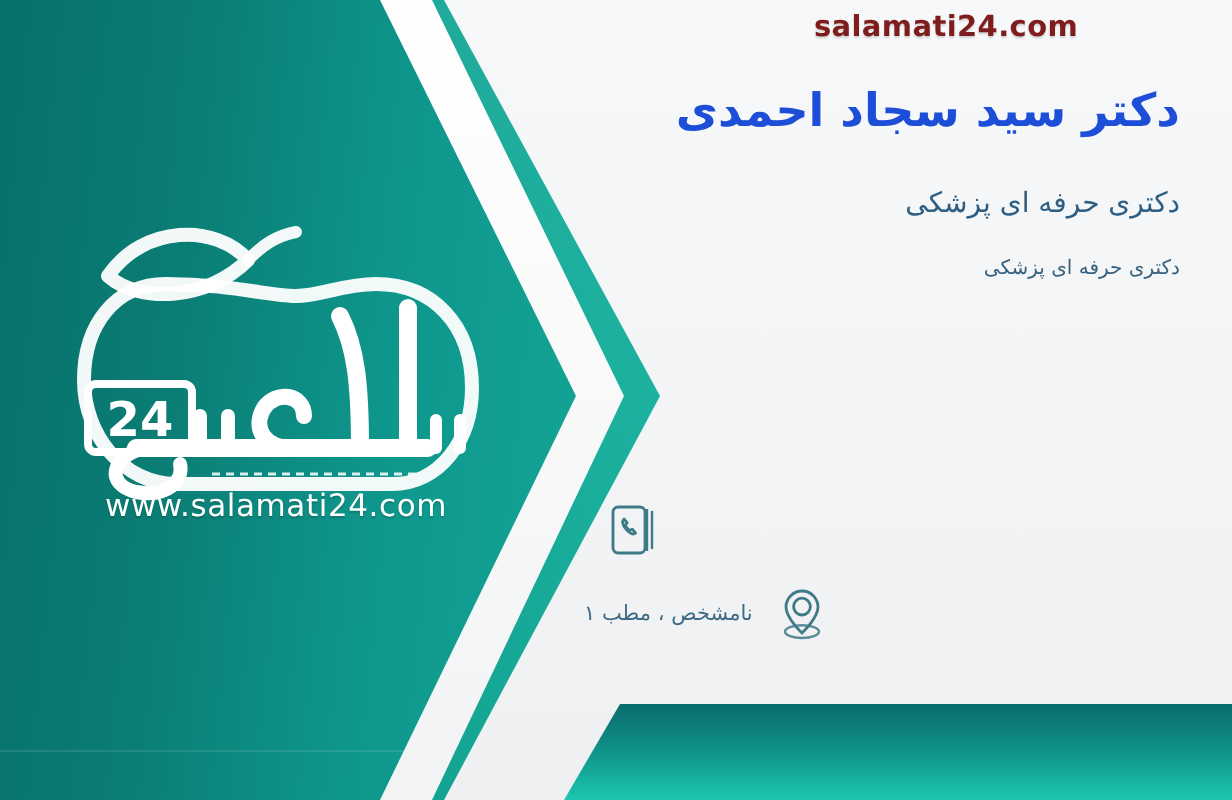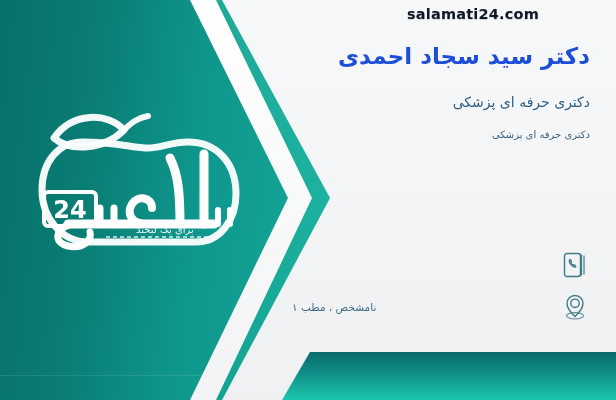--- a/index.html
+++ b/index.html
@@ -137,21 +137,21 @@
     position: absolute;
     right: 24px;
     top: 248px;
     width: 300px;
     direction: rtl;
     z-index: 5;
   }
   .contact-row {
     display: flex;
     align-items: center;
-    justify-content: space-between;
+    justify-content: flex-end;
     gap: 8px;
     margin-bottom: 8px;
     min-height: 34px;
   }
   .contact-icon {
     width: 34px;
     height: 34px;
     flex: 0 0 34px;
     display: flex;
     align-items: center;
@@ -174,21 +174,21 @@
     clip-path: polygon(310px 0, 616px 0, 616px 48px, 282px 48px);
     background: linear-gradient(180deg, #0a6b6c 0%, #0f8f87 45%, #1cc6ae 100%);
     z-index: 7;
   }
   .bottom-bar-label {
     position: absolute;
     left: 330px;
     right: 0;
     top: 6px;
     text-align: center;
-    color: #0f172a;
+    color: #7f1d1d;
     font-size: 14.5px;
     font-weight: bold;
     letter-spacing: 0.2px;
     text-shadow: 0 1px 1px rgba(0,0,0,0.15);
   }
 </style>
 </head>
 <body>
 
 <div id="card">
@@ -229,23 +229,22 @@
       <path d="M44 128 C 28 132, 24 146, 40 150 C 56 153, 64 144, 62 136" fill="none" stroke="#ffffff" stroke-width="7" stroke-linecap="round" fill-opacity="0"></path>
 
       <path d="M190 128 L 190 114 M 202 128 L 202 114" fill="none" stroke="#ffffff" stroke-width="6" stroke-linecap="round"></path>
 
       <rect x="16" y="96" width="52" height="34" rx="4" fill="none" stroke="#ffffff" stroke-width="4"></rect>
       <text x="42" y="122" text-anchor="middle" font-family="DejaVu Sans, Liberation Sans, sans-serif" font-size="24" font-weight="bold" fill="#ffffff">24</text>
 
       <path d="M78 141 L 180 141" fill="none" stroke="#ffffff" stroke-width="1.4" opacity="0.85" stroke-dasharray="4 3"></path>
     </svg>
 
-    <div style="position:absolute; left:62px; top:128px; width:150px; text-align:center;
-                color:#ffffff; font-size:10px; direction:rtl; opacity:0.95;">برای یک لبخند</div>
-
+
+    <div class="logo-url">www.salamati24.com</div>
   </div>
 
   <div class="content">
     <div class="doctor-name">دکتر سید سجاد احمدی</div>
     <div class="specialty-primary">دکتری حرفه ای پزشکی</div>
     <div class="specialty-secondary">دکتری حرفه ای پزشکی</div>
   </div>
 
   <div class="contacts">
 

